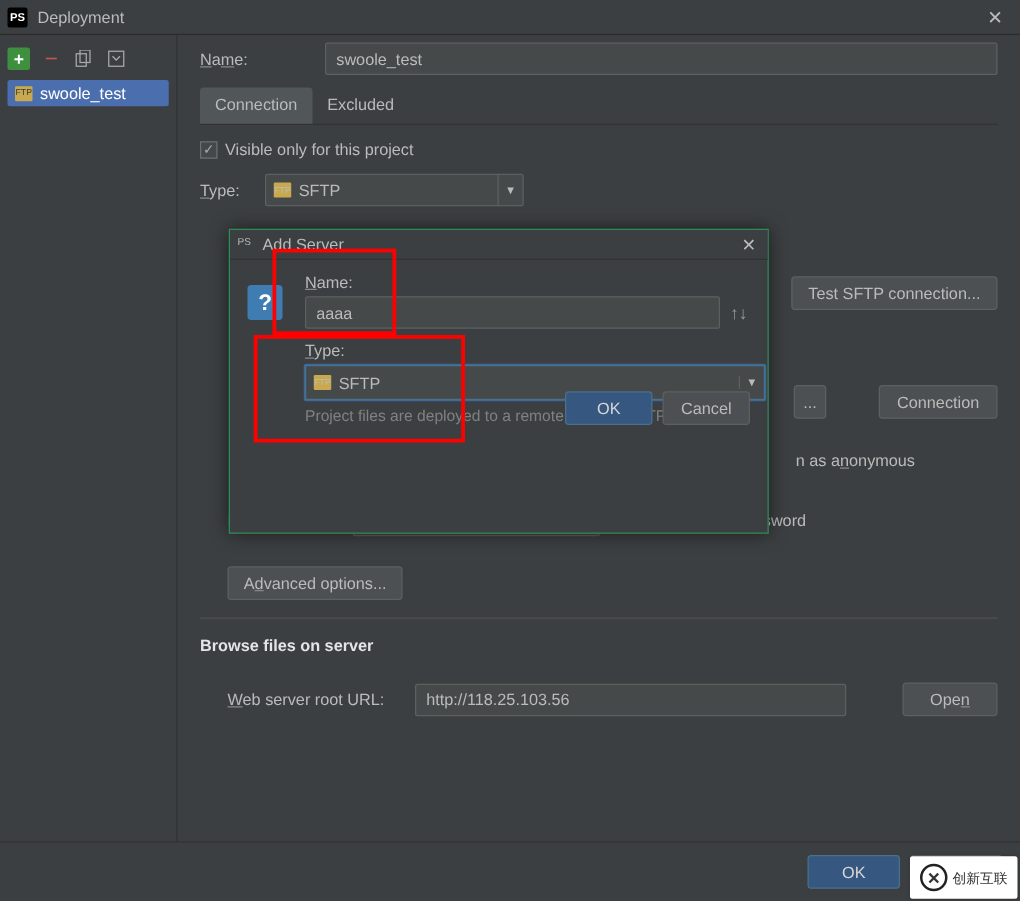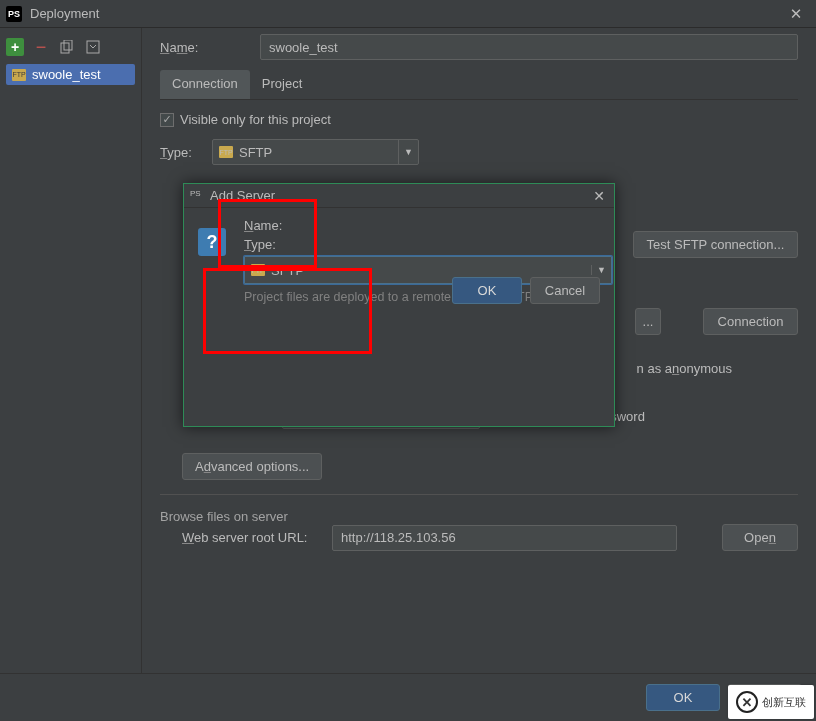--- a/index.html
+++ b/index.html
@@ -126,21 +126,21 @@
     border: 1px solid #5e6060;
     color: #bbbbbb;
     padding: 4px 12px;
     height: 27px;
     border-radius: 3px;
     cursor: pointer;
     font-size: 13px;
   }
   .small-btn { width: 26px; padding: 0; text-align: center; }
   .divider { border: none; border-top: 1px solid #515151; margin: 14px 0; }
-  .browse-label { font-size: 13px; margin-bottom: 0; display: block; color: #a3a3a3; }
+  .browse-label { font-size: 13px; margin-bottom: 22px; display: block; color: #e5e5e5; font-weight: bold; }
   .web-input { width: 345px; }
 
   
   .footer {
     position: absolute; bottom: 0; left: 0; right: 0;
     height: 48px;
     border-top: 1px solid #323232;
     display: flex;
     align-items: center;
     justify-content: flex-end;
@@ -256,38 +256,38 @@
     </div>
   </div>
 
   <div class="content-panel">
     <div class="grid-row">
       <span class="lbl"><span class="u">N</span>a<span class="u">m</span>e:</span>
       <input type="text" class="name-input" value="swoole_test" style="">
     </div>
     <div class="tabs">
       <div class="tab active">Connection</div>
-      <div class="tab">Project</div>
+      <div class="tab">Excluded</div>
     </div>
     <div class="chk">
       <span class="checkbox">✓</span>
       <span>Visible only for this project</span>
     </div>
     <div class="grid-row" style="margin-bottom:6px;">
       <span class="lbl" style="width:42px;"><span class="u">T</span>ype:</span>
       <div class="type-select">
         <span class="ftp-icon" style="width:14px;height:12px;background:#c9a94e;border-radius:1px;font-size:7px;display:flex;align-items:center;justify-content:center;">FTP</span>
         <span class="val">SFTP</span>
         <span class="arrow-btn">▼</span>
       </div>
     </div>
 
     <div style="height: 220px; position: relative;">
 
-      <button class="btn" style="position:absolute; right:0; top:60px; width:165px;">Test SFTP connection...</button>
+      <button class="btn" style="position:absolute; right:0; top:50px; width:165px;">Test SFTP connection...</button>
 
       <button class="btn small-btn" style="position:absolute; right:137px; top:137px;">...</button>
       <button class="btn" style="position:absolute; right:0; top:137px; width:95px;">Connection</button>
 
       <span style="position:absolute; right:66px; top:190px;">n as a<span class="u">n</span>onymous</span>
     </div>
 
     <div class="grid-row" style="margin-top:12px;">
       <span class="lbl" style="width:112px;padding-left:22px;">P<span class="u">a</span>ssword:</span>
       <input type="text" class="password-input" value="••••••••••" style="">
@@ -321,20 +321,24 @@
 <div class="modal">
   <div class="modal-titlebar">
     <span class="app-icon">PS</span>
     <span class="title">Add Server</span>
     <span class="close-x">✕</span>
   </div>
   <div class="modal-body">
     <span class="q-icon">?</span>
     <div class="fields">
       <span class="f-label"><span class="u">N</span>ame:</span>
+      <div class="f-row">
+        <input type="text" class="name-field" value="aaaa" style="">
+        <span class="sort-arrows">↑↓</span>
+      </div>
       <span class="f-label"><span class="u">T</span>ype:</span>
       <div class="type-select-modal">
         <span class="ftp-icon" style="width:14px;height:12px;background:#c9a94e;border-radius:1px;font-size:7px;display:flex;align-items:center;justify-content:center;margin-left:6px;">FTP</span>
         <span class="val" style="flex:1;padding:0 6px;">SFTP</span>
         <span class="arrow-btn" style="width:20px;display:flex;align-items:center;justify-content:center;font-size:9px;">▼</span>
       </div>
     </div>
     <div class="help-text">Project files are deployed to a remote host via SFTP</div>
     <div class="modal-footer">
       <button class="btn primary">OK</button>

